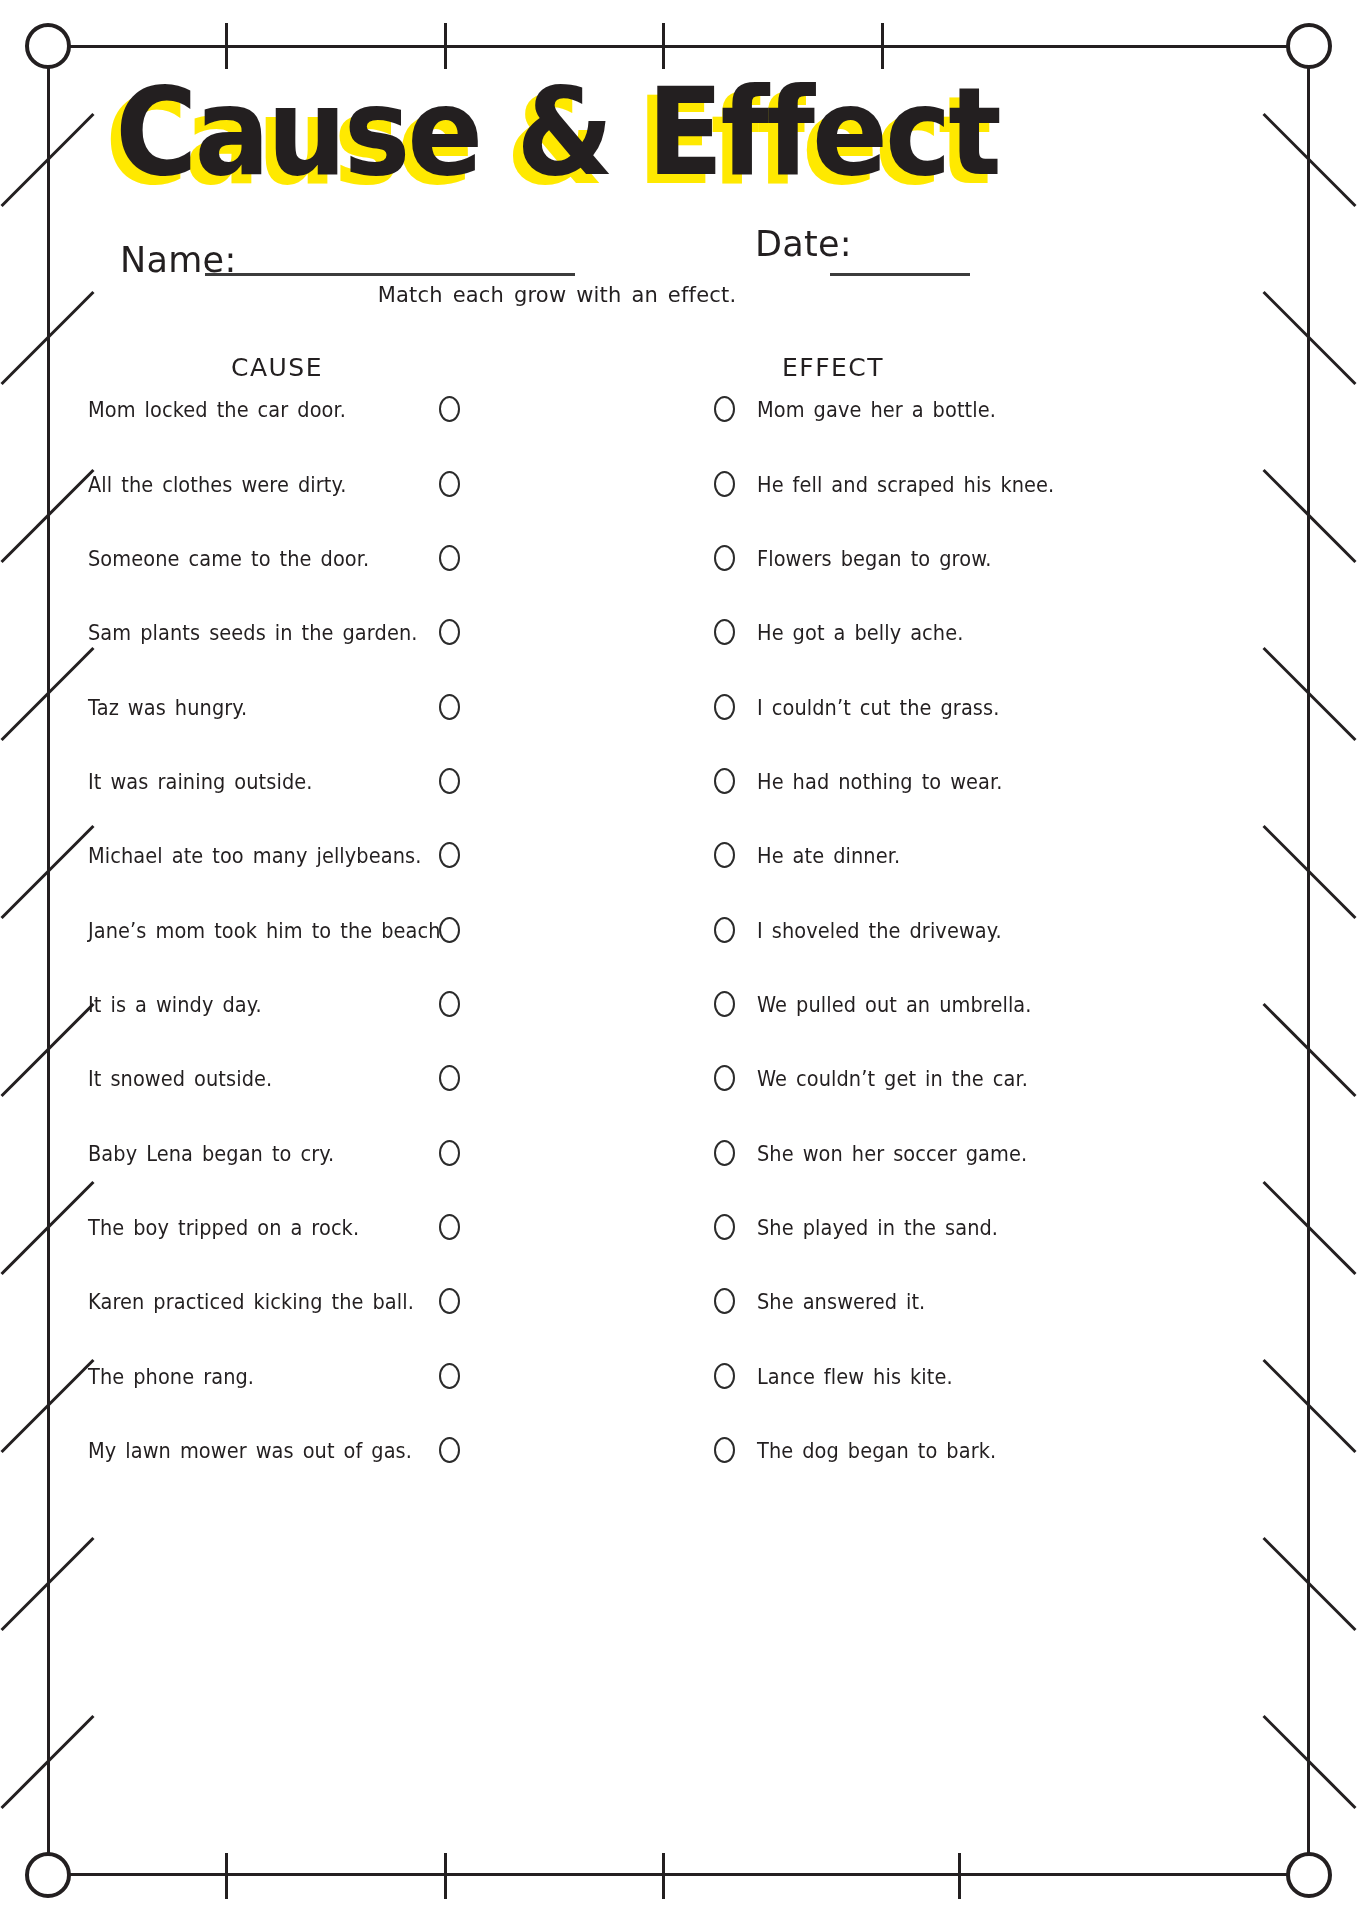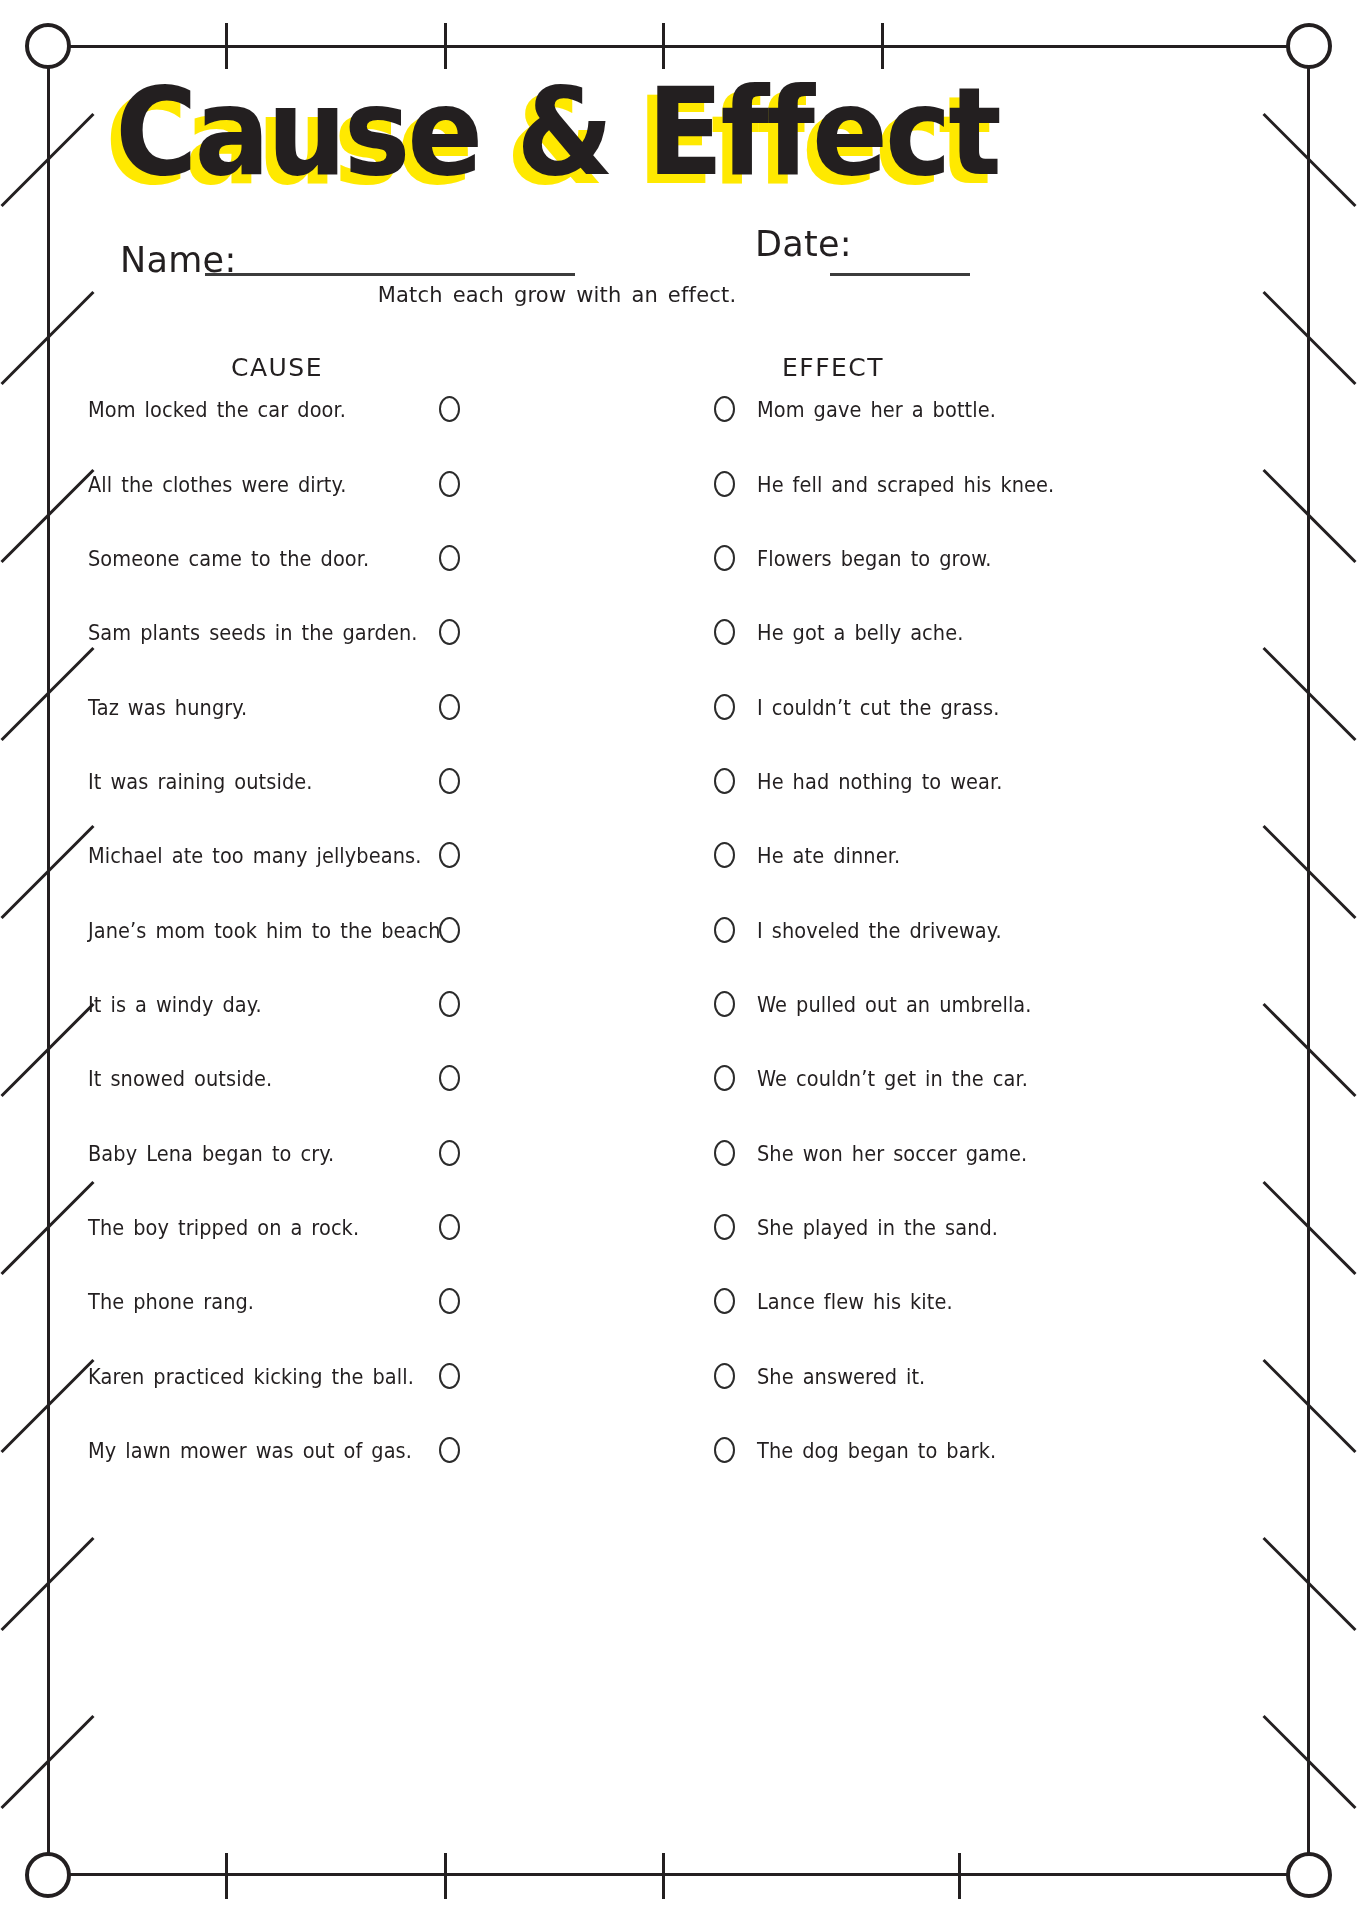--- a/index.html
+++ b/index.html
@@ -192,31 +192,31 @@
   </div>
 
   <div class="row">
     <span class="sentence cause-text">The boy tripped on a rock.</span>
     <span class="bubble cause-bubble"></span>
     <span class="bubble effect-bubble"></span>
     <span class="sentence effect-text">She played in the sand.</span>
   </div>
 
   <div class="row">
+    <span class="sentence cause-text">Karen practiced kicking the ball.</span>
+    <span class="bubble cause-bubble"></span>
+    <span class="bubble effect-bubble"></span>
+    <span class="sentence effect-text">She answered it.</span>
+  </div>
+
+  <div class="row">
     <span class="sentence cause-text">The phone rang.</span>
     <span class="bubble cause-bubble"></span>
     <span class="bubble effect-bubble"></span>
     <span class="sentence effect-text">Lance flew his kite.</span>
-  </div>
-
-  <div class="row">
-    <span class="sentence cause-text">Karen practiced kicking the ball.</span>
-    <span class="bubble cause-bubble"></span>
-    <span class="bubble effect-bubble"></span>
-    <span class="sentence effect-text">She answered it.</span>
   </div>
 
   <div class="row">
     <span class="sentence cause-text">My lawn mower was out of gas.</span>
     <span class="bubble cause-bubble"></span>
     <span class="bubble effect-bubble"></span>
     <span class="sentence effect-text">The dog began to bark.</span>
   </div>
 </div>
 </div>

